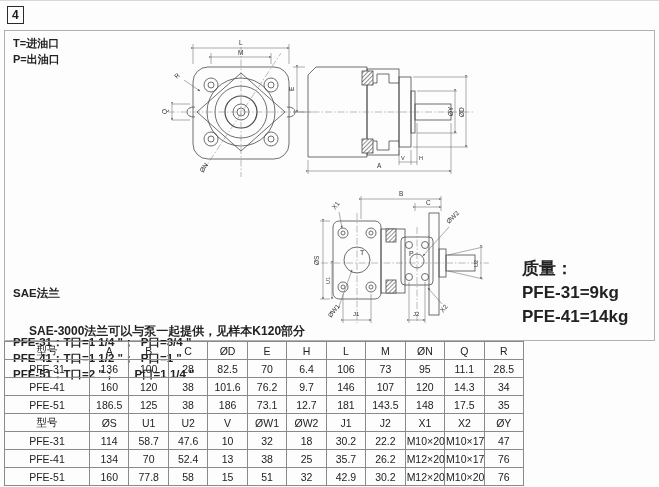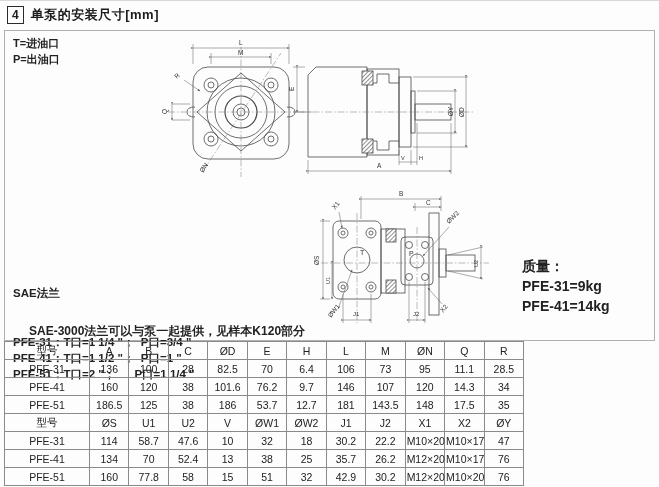--- a/index.html
+++ b/index.html
@@ -12,40 +12,39 @@
   .hdr { position:absolute; left:7px; top:6px; display:flex; align-items:center; gap:7px; }
   .num-box { display:inline-block; border:1.5px solid #2a2a2a; padding:0 4px; font-size:12px; font-weight:bold; line-height:16px; }
   .hdr-title { font-size:13px; font-weight:bold; letter-spacing:.5px; }
 
   
   .figure { position:absolute; left:4px; top:30px; width:651px; height:311px; border:1px solid #b0b0b0; background:#fdfdfd; }
   .txtblock { position:absolute; font-weight:bold; color:#222; }
   .legend { left:8px; top:5px; font-size:11px; line-height:1.45; }
   .sae { left:8px; top:221px; font-size:11.5px; line-height:1.42; white-space:pre; }
   .note { left:24px; top:292px; font-size:12px; }
-  .mass { left:517px; top:226px; font-size:14px; line-height:1.42; }
+  .mass { left:517px; top:226px; font-size:17px; line-height:1.42; }
   .drawing-svg { position:absolute; left:0; top:0; }
 
   
   .tables { position:absolute; left:4px; top:341px; width:651px; }
   table { border-collapse:collapse; table-layout:fixed; width:520px; }
   table + table { margin-top:-1px; }
   th, td { border:1px solid #8a8a8a; text-align:center; vertical-align:middle;
            height:18px; font-size:10.5px; font-weight:normal; color:#222; padding:0 1px; }
   col.c-model { width:85px; }
 </style>
 </head>
 <body>
 
 <div id="page">
   <div class="top-rule"></div>
 
   <div class="hdr">
     <span class="num-box">4</span>
-    <span class="hdr-title">单泵的安装尺寸[mm]</span>
   </div>
 
   <div class="figure">
 
     <svg class="drawing-svg" width="649" height="309" viewBox="0 0 649 309">
       <defs>
         <marker id="ar" markerWidth="10" markerHeight="8" refX="5" refY="2" orient="auto">
           <path d="M0,0L6,2L0,4Z" fill="#555"></path>
         </marker>
         <pattern id="hatch" width="3" height="3" patternUnits="userSpaceOnUse" patternTransform="rotate(45)">
@@ -291,21 +290,21 @@
             <td>120</td>
             <td>14.3</td>
             <td>34</td>
           </tr>
           <tr>
             <td>PFE-51</td>
             <td>186.5</td>
             <td>125</td>
             <td>38</td>
             <td>186</td>
-            <td>53.7</td>
+            <td>73.1</td>
             <td>12.7</td>
             <td>181</td>
             <td>143.5</td>
             <td>148</td>
             <td>17.5</td>
             <td>35</td>
           </tr>
         </tbody>
       </table>
     <table>

